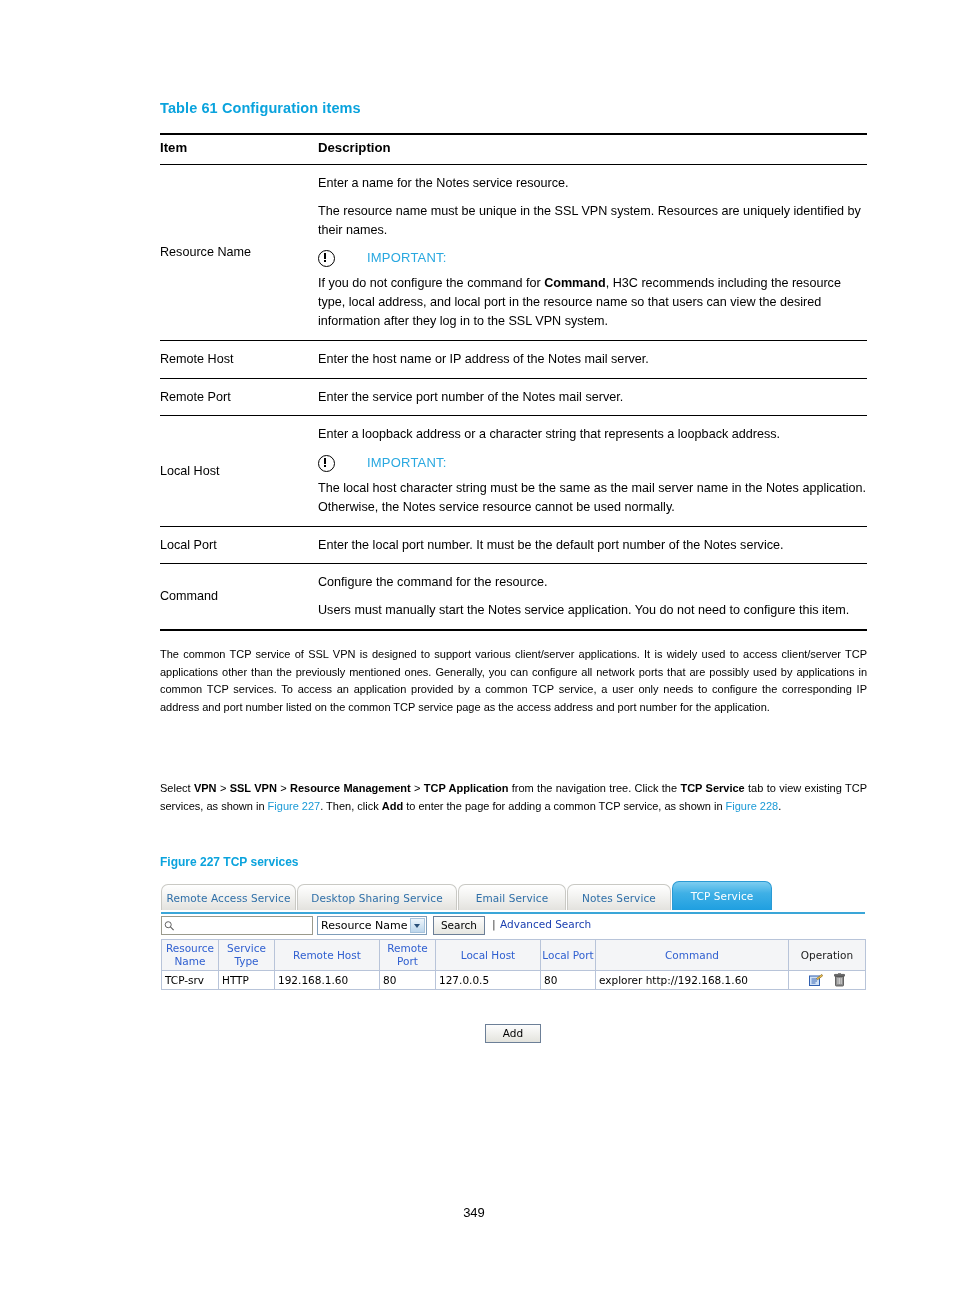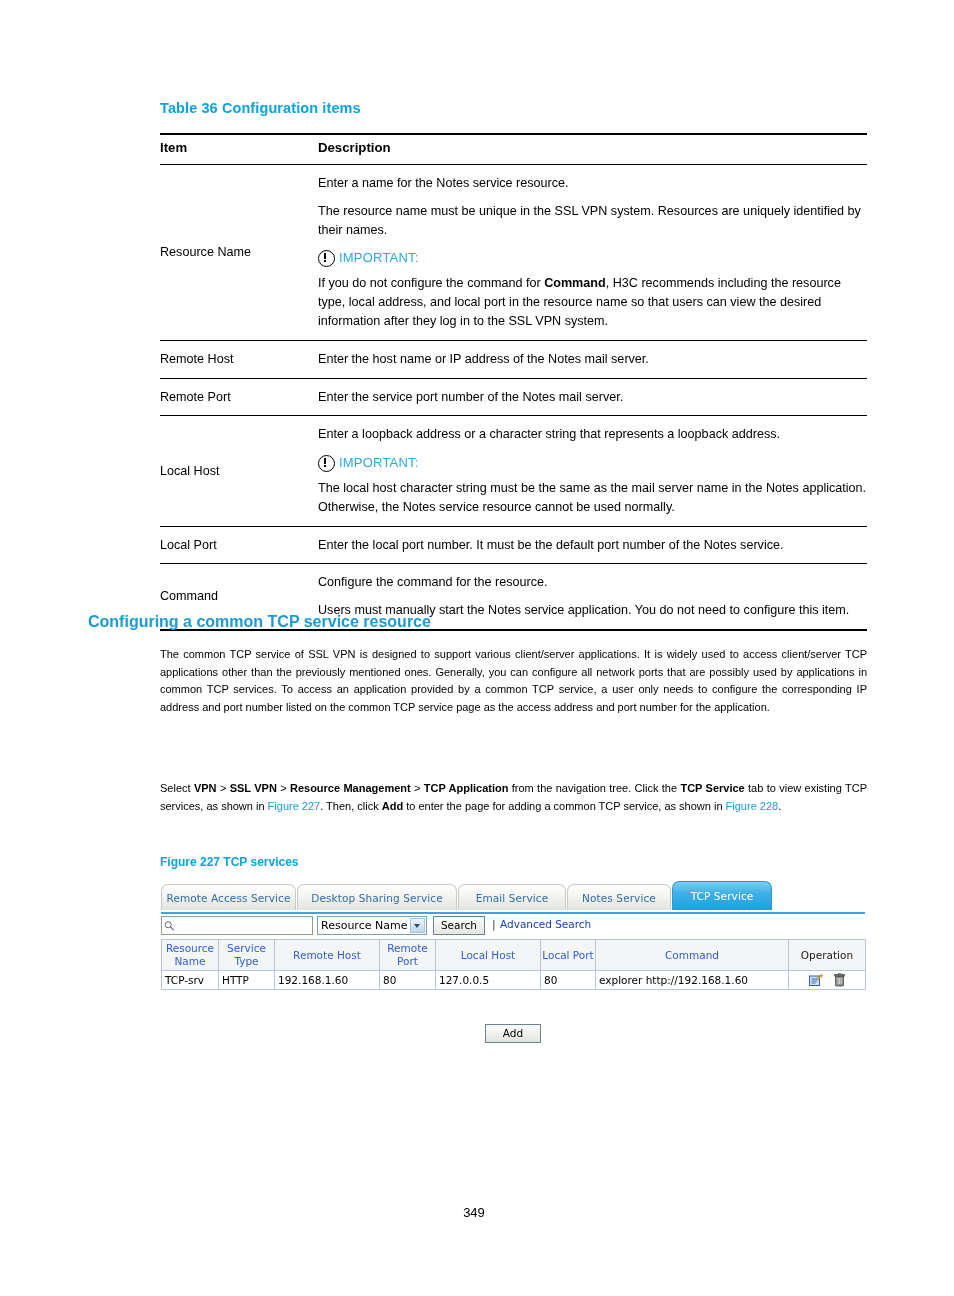--- a/index.html
+++ b/index.html
@@ -100,20 +100,21 @@
     top: 9.4px;
     width: 1.8px;
     height: 1.9px;
     background: #000;
   }
   .important-text {
     color: #29a8e0;
     font-weight: normal;
     font-size: 13px;
     letter-spacing: 0.2px;
+    margin-left: 28px;
   }
 
   .section-heading {
     position: absolute;
     left: 88px;
     top: 613px;
     font-size: 16px;
     font-weight: bold;
     color: #1b9ad6;
   }
@@ -351,21 +352,21 @@
     border: 1px solid #6c7f97;
     box-sizing: border-box;
     cursor: pointer;
   }
 </style>
 </head>
 <body>
 
 <div class="page">
 
-  <div class="doc-table-caption">Table 36 Configuration items</div>
+  <div class="doc-table-caption">Table 61 Configuration items</div>
 
   <table class="cfg-table">
     <thead>
       <tr>
         <th class="col-item">Item</th>
         <th class="col-desc">Description</th>
       </tr>
     </thead>
     <tbody>
       <tr>
@@ -412,21 +413,20 @@
       <tr>
         <td class="col-item">Command</td>
         <td class="col-desc">
           <p>Configure the command for the resource.</p>
           <p>Users must manually start the Notes service application. You do not need to configure this item.</p>
         </td>
       </tr>
     </tbody>
   </table>
 
-  <div class="section-heading">Configuring a common TCP service resource</div>
 
   <div class="body-para" id="para-intro">The common TCP service of SSL VPN is designed to support various client/server applications. It is widely used to access client/server TCP applications other than the previously mentioned ones. Generally, you can configure all network ports that are possibly used by applications in common TCP services. To access an application provided by a common TCP service, a user only needs to configure the corresponding IP address and port number listed on the common TCP service page as the access address and port number for the application.</div>
 
   <div class="body-para" id="para-select"><span>Select </span><b>VPN</b><span> &gt; </span><b>SSL VPN</b><span> &gt; </span><b>Resource Management</b><span> &gt; </span><b>TCP Application</b><span> from the navigation tree. Click the </span><b>TCP Service</b><span> tab to view existing TCP services, as shown in </span><span class="xref">Figure 227</span><span>. Then, click </span><b>Add</b><span> to enter the page for adding a common TCP service, as shown in </span><span class="xref">Figure 228</span><span>.</span></div>
 
   <div class="figure-caption">Figure 227 TCP services</div>
 
   <div class="ui-shot">
 
     <div class="tabbar">

